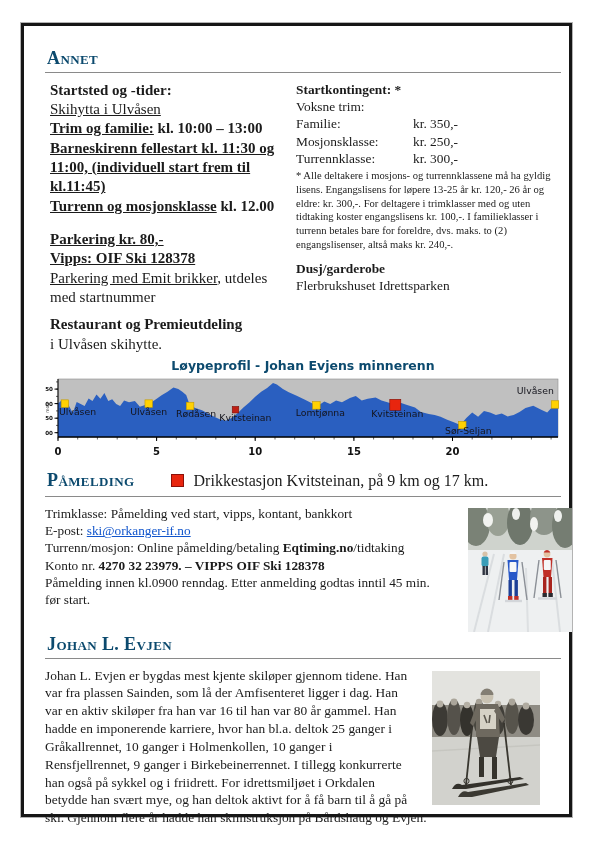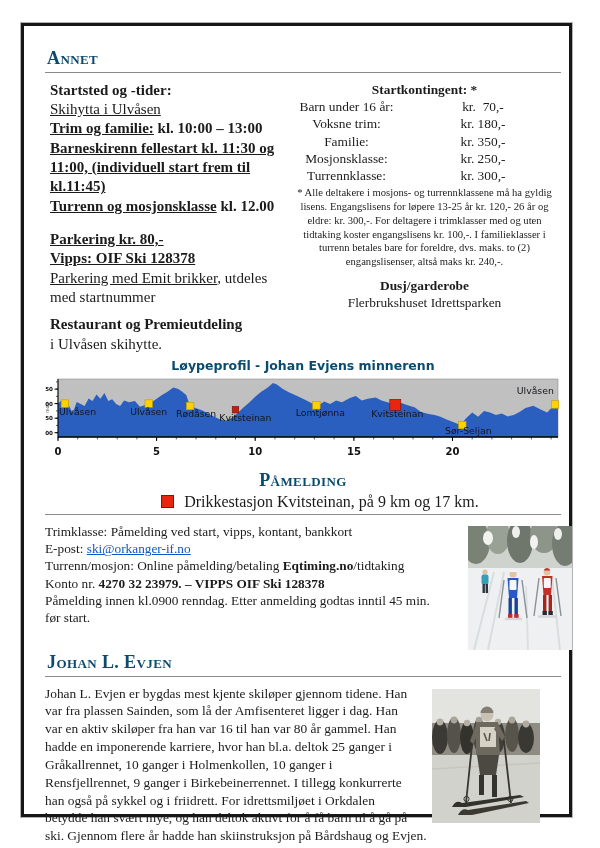--- a/index.html
+++ b/index.html
@@ -3,32 +3,32 @@
 <meta charset="utf-8">
 <style>
   html,body{margin:0;padding:0;background:#ffffff;}
   body{width:600px;height:848px;position:relative;font-family:"Liberation Serif","DejaVu Serif",serif;color:#1b1b1b;}
   .frame{position:absolute;left:21px;top:23px;width:551px;height:794px;border:3px solid #161616;box-shadow:0 0 0 1px #b3b3b3;box-sizing:border-box;}
   .content{position:absolute;left:45px;top:46px;width:516px;}
   h1.sec{margin:2px;font-size:18px;font-weight:bold;font-variant:small-caps;letter-spacing:.4px;color:#0c4a6e;line-height:1.15;}
   hr.rule{border:0;border-top:1px solid #8a8a8a;margin:3px 0 8px 0;}
   .two-col{display:flex;margin-bottom:4px;}
   .col-left{width:238px;margin-left:5px;flex:none;font-size:15px;line-height:1.29;}
-  .col-right{flex:1;margin-left:0;font-size:13.4px;line-height:1.29;text-align:center;}
+  .col-right{flex:1;margin-left:8px;font-size:13.4px;line-height:1.29;}
   .b{font-weight:bold;}
   .u{text-decoration:underline;}
   .bu{font-weight:bold;text-decoration:underline;}
   .gap14{margin-top:14px;}
   .gap8{margin-top:8px;}
   .fee-row{display:grid;grid-template-columns:117px auto;}
   .fee-val{white-space:pre;}
   .fine-print{font-size:10.6px;line-height:1.3;margin-top:2px;}
   .chart-block{margin-top:2px;}
   .chart-title{text-align:center;font-family:"DejaVu Sans",sans-serif;font-weight:bold;font-size:12.5px;color:#0c4a6e;margin-bottom:3px;}
-  .heading-row{display:flex;align-items:center;margin-top:6px;flex-direction:column;}
+  .heading-row{display:flex;align-items:center;margin-top:6px;}
   .legend{display:flex;align-items:center;margin-left:34px;font-size:16px;}
   .legend-swatch{width:11px;height:11px;border:1px solid #8c1008;margin-right:10px;flex:none;}
   .pam-body{display:flex;margin-top:2px;gap:31px;}
   .pam-text{width:392px;flex:none;font-size:13.3px;line-height:1.3;}
   .pam-photo{margin-left:auto;margin-right:17px;margin-top:3px;flex:none;line-height:0;}
   .link{color:#1155cc;text-decoration:underline;}
   .evjen-body{margin-top:4px;font-size:13.4px;line-height:1.33;}
   .evjen-photo{float:right;margin:4px 21px 4px 14px;line-height:0;}
   .photo-border{display:block;}
   p{margin:0;}
@@ -53,26 +53,21 @@
       <div class="bu gap14">Parkering kr. 80,-</div>
       <div class="bu">Vipps: OIF Ski 128378</div>
       <div><span class="u">Parkering med Emit brikker</span><span>, utdeles med startnummer</span></div>
       <div class="b gap8">Restaurant og Premieutdeling</div>
       <div>i Ulvåsen skihytte.</div>
     </div>
 
     <div class="col-right">
       <div class="b">Startkontingent: *</div>
       <div class="fee-row">
-          <span>Barn under 16 år:</span>
-          <span class="fee-val">kr.  70,-</span>
-        </div>
-      <div class="fee-row">
           <span>Voksne trim:</span>
-          <span class="fee-val">kr. 180,-</span>
         </div>
       <div class="fee-row">
           <span>Familie:</span>
           <span class="fee-val">kr. 350,-</span>
         </div>
       <div class="fee-row">
           <span>Mosjonsklasse:</span>
           <span class="fee-val">kr. 250,-</span>
         </div>
       <div class="fee-row">

